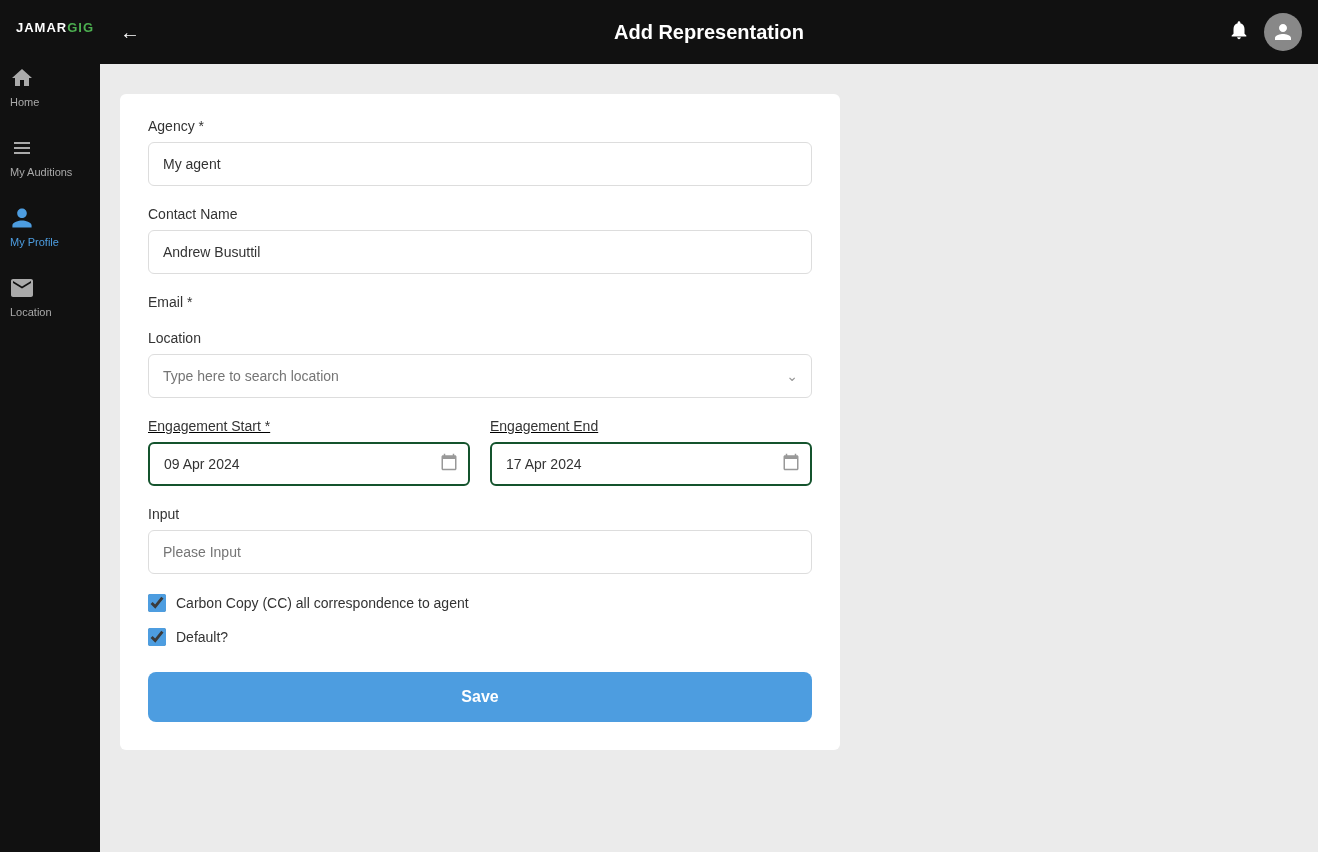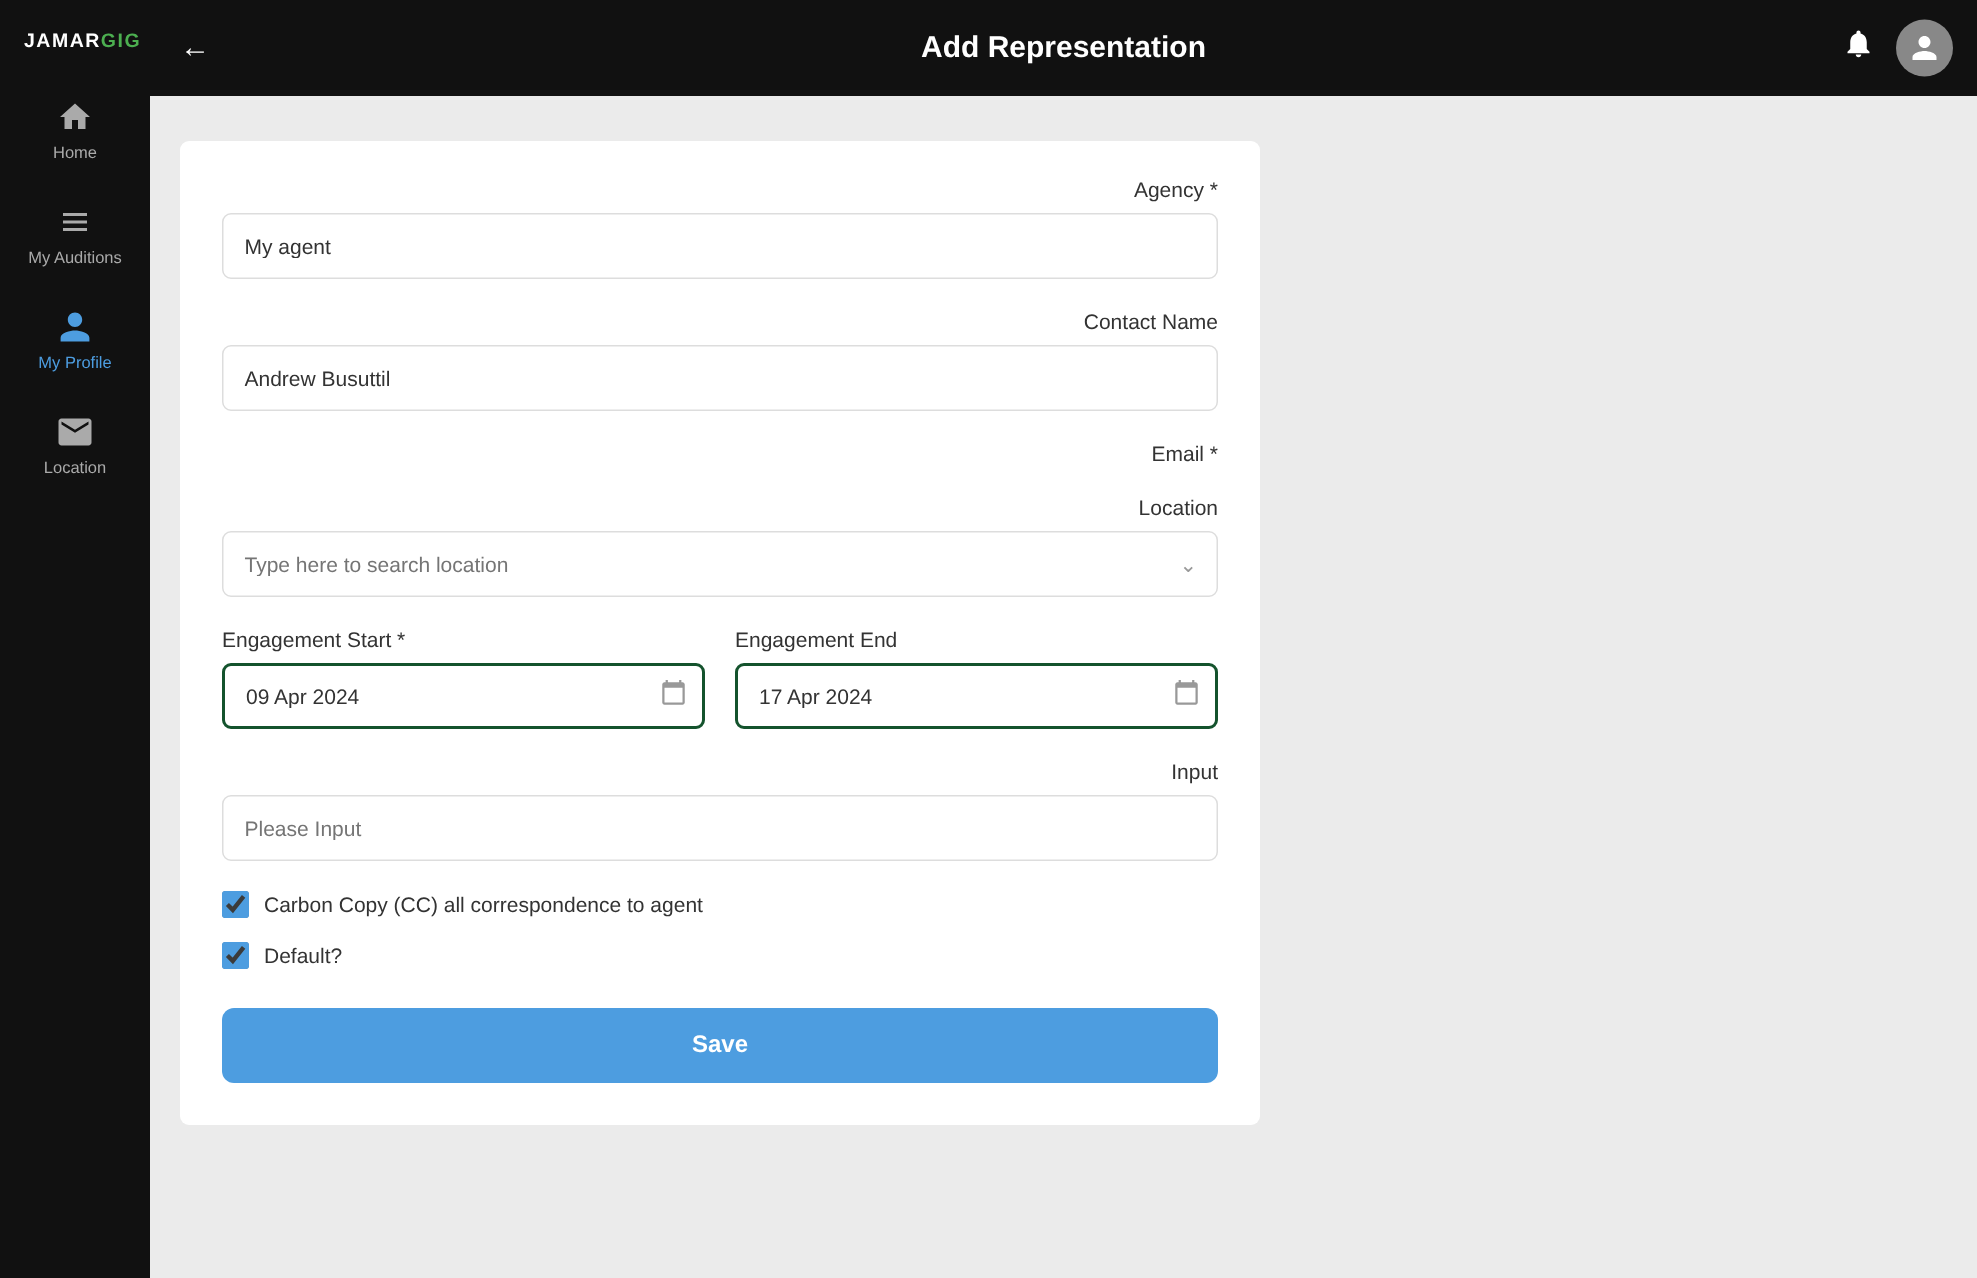--- a/index.html
+++ b/index.html
@@ -1,20 +1,20 @@
 <!DOCTYPE html>
 <html><head>
   <meta charset="utf-8">
   <style>
     * { margin: 0; padding: 0; box-sizing: border-box; }
     body { font-family: -apple-system, BlinkMacSystemFont, 'Segoe UI', sans-serif; background: #f0f0f0; display: flex; height: 852px; width: 1318px; overflow: hidden; }
     .sidebar-item {
       display: flex;
       flex-direction: column;
-      align-items: center;
+      align-items: flex-start;
       padding: 14px 10px;
       width: 100%;
       cursor: pointer;
       color: #aaa;
       font-size: 11px;
       gap: 6px;
       text-align: center;
     }
     .sidebar-item.active {
       color: #4d9de0;
@@ -29,21 +29,20 @@
     }
     .form-group {
       margin-bottom: 20px;
     }
     .form-group label {
       display: block;
       font-size: 14px;
       color: #333;
       margin-bottom: 8px;
       font-weight: 500;
-      text-align: right;
     }
     .form-input {
       width: 100%;
       height: 44px;
       border: 1px solid #ddd;
       border-radius: 6px;
       padding: 12px 14px;
       font-size: 14px;
       color: #333;
       outline: none;
@@ -73,20 +72,21 @@
       color: #999;
       pointer-events: none;
       font-size: 14px;
     }
     .date-row {
       display: flex;
       gap: 20px;
     }
     .date-group {
       flex: 1;
+      text-decoration: underline;
     }
     .date-group label {
       display: block;
       font-size: 14px;
       color: #333;
       margin-bottom: 8px;
       font-weight: 500;
     }
     .date-input-wrapper {
       position: relative;

